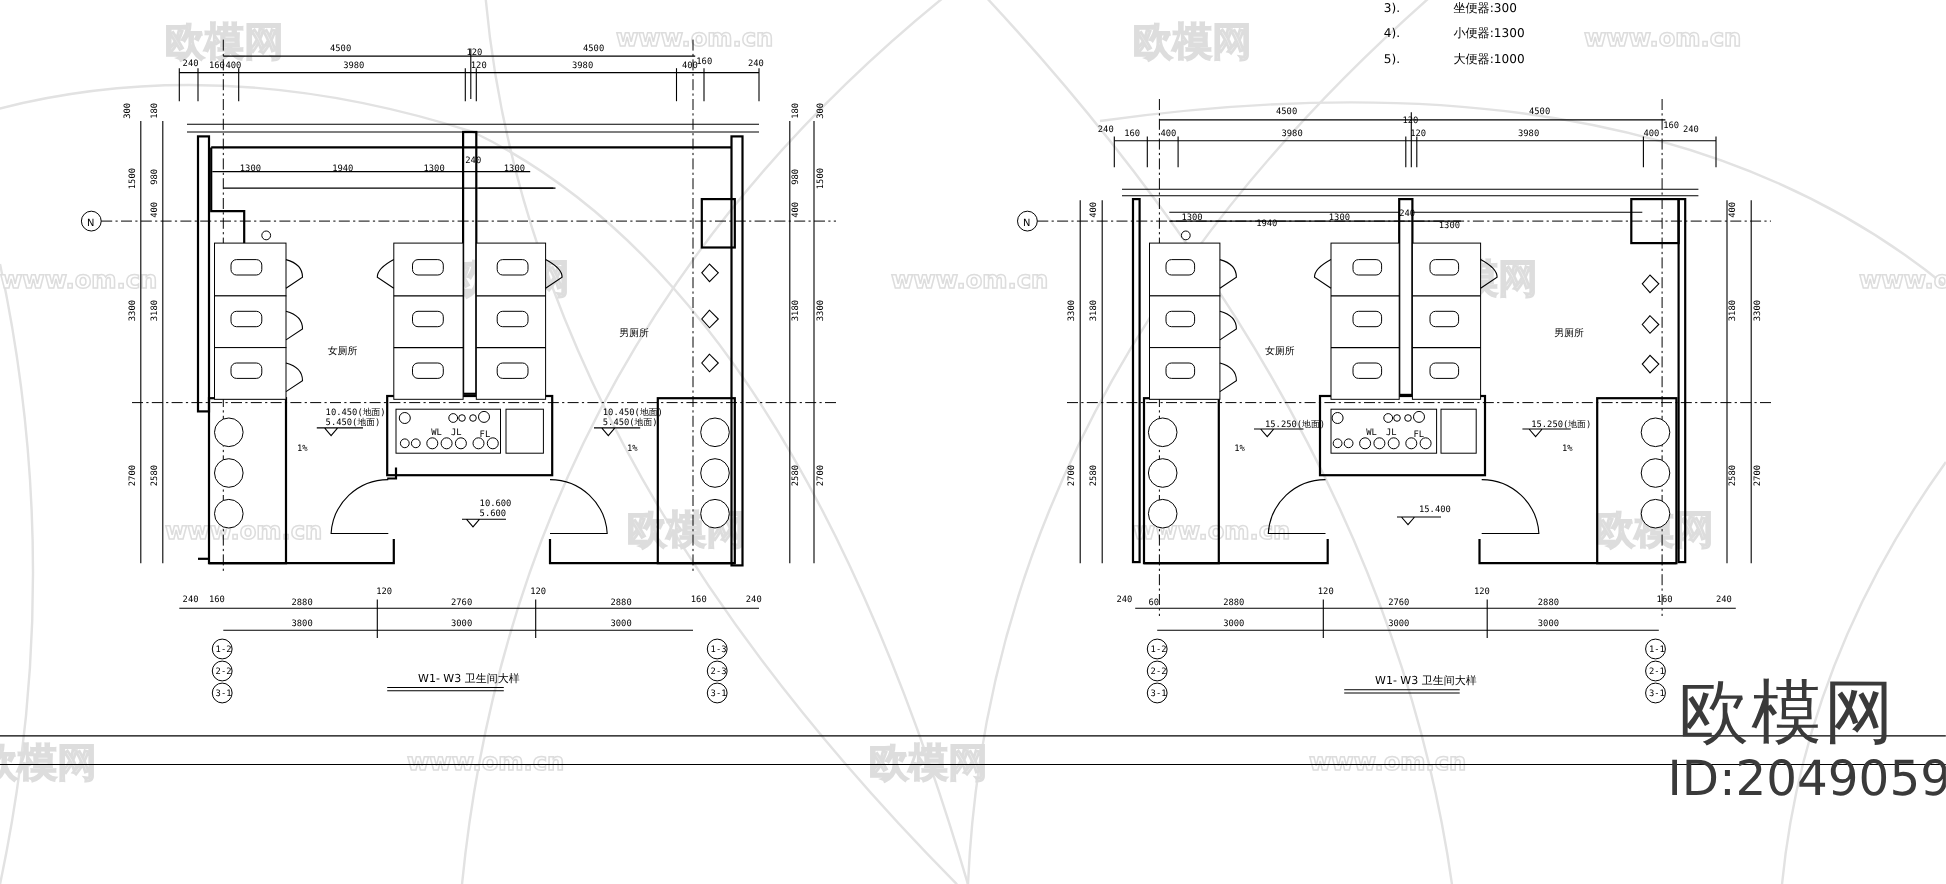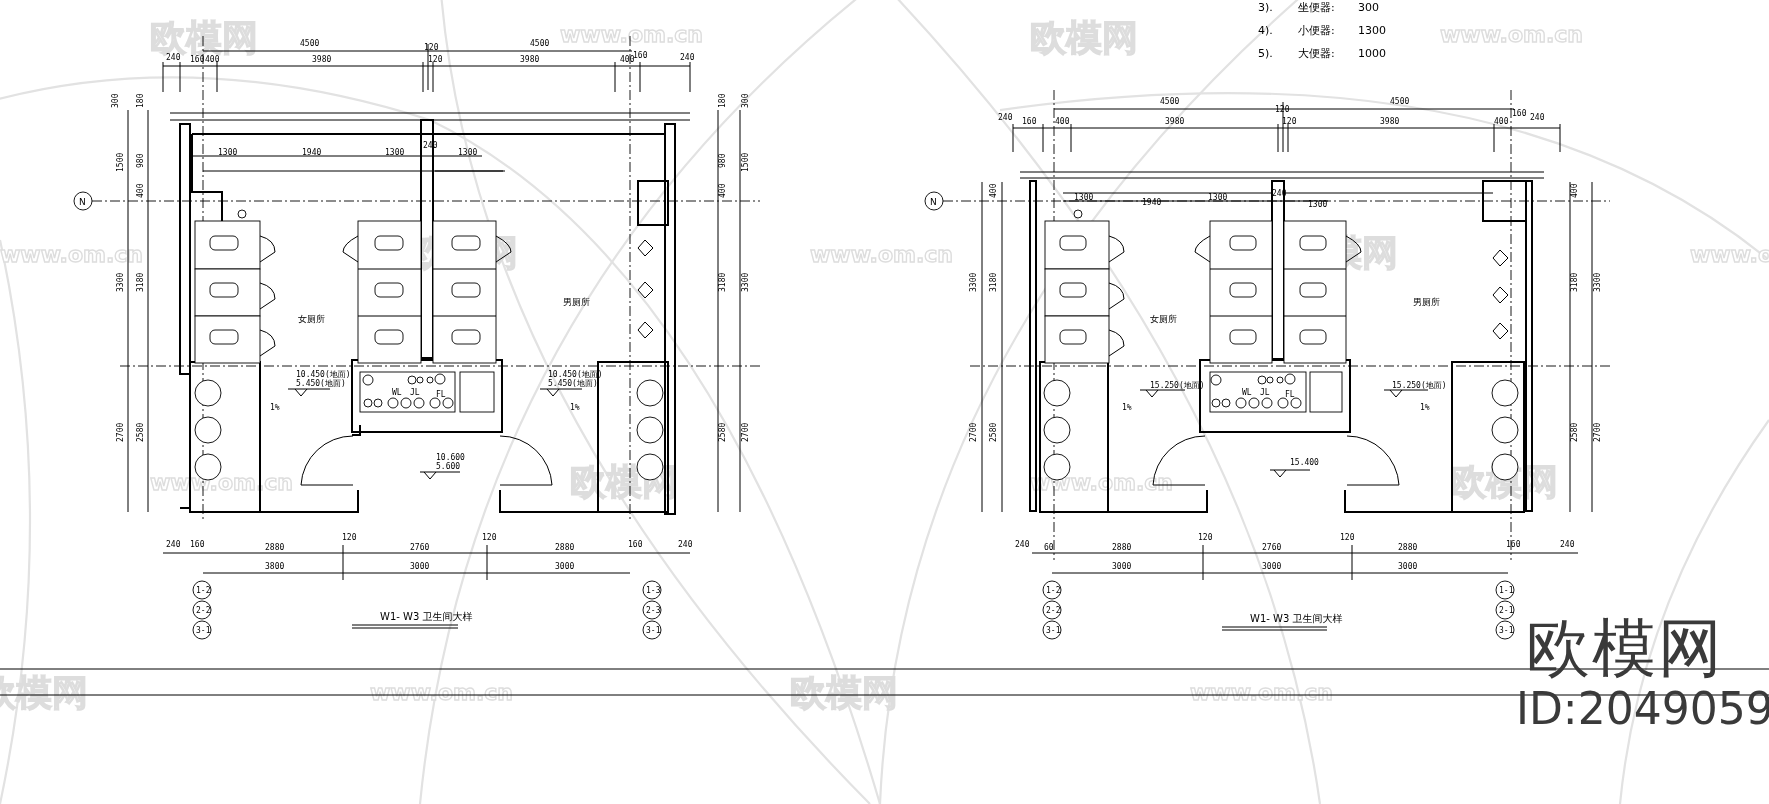--- a/index.html
+++ b/index.html
@@ -14,21 +14,21 @@
   .lbl{font-family:"DejaVu Sans",sans-serif;font-size:9px;fill:#000;}
   .title{font-family:"DejaVu Sans",sans-serif;font-size:10px;fill:#000;}
   .bubble{stroke:#000;stroke-width:0.9;fill:#fff;}
   .fix{stroke:#000;stroke-width:0.9;fill:#fff;}
   #brand{position:absolute;left:1490px;top:612px;width:270px;text-align:center;color:#3a3a3a;}
   #brand .b1{font-size:64px;line-height:72px;font-family:"DejaVu Sans",sans-serif;font-weight:300;letter-spacing:2px;}
   #brand .b2{font-size:44px;line-height:50px;font-family:"DejaVu Sans",sans-serif;margin-left:26px;}
   #notes{position:absolute;left:1258px;top:0px;}
   #notes .row{height:23px;font-size:11px;color:#000;font-family:"DejaVu Sans",sans-serif;white-space:nowrap;}
   #notes .n{display:inline-block;width:40px;}
-  #notes .t{display:inline-block;width:60px;}
+  #notes .t{display:inline-block;width:60px;text-align:right;}
 </style>
 </head>
 <body>
 
 <svg width="1769" height="804">
   <g>
     <path class="wm" d="M -40 110 Q 180 40 430 120 Q 720 260 880 804"></path>
     <path class="wm" d="M 880 -20 Q 470 300 420 804"></path>
     <path class="wm" d="M 440 -20 Q 470 400 870 804"></path>
     <path class="wm" d="M 1320 -20 Q 900 340 880 804"></path>

